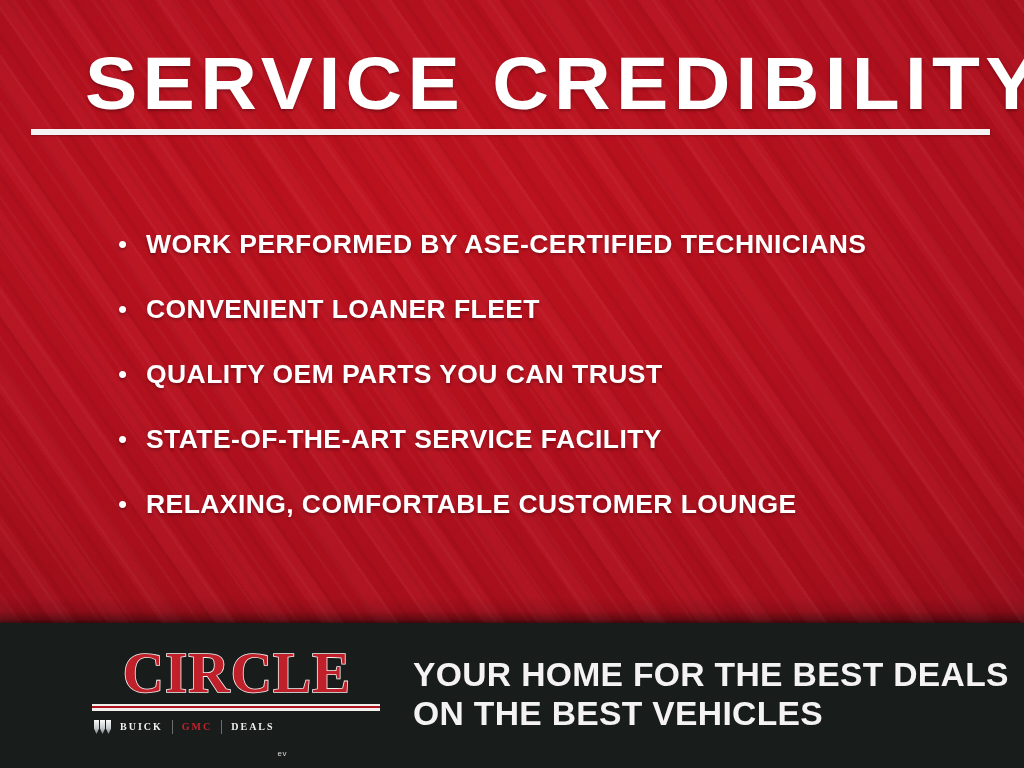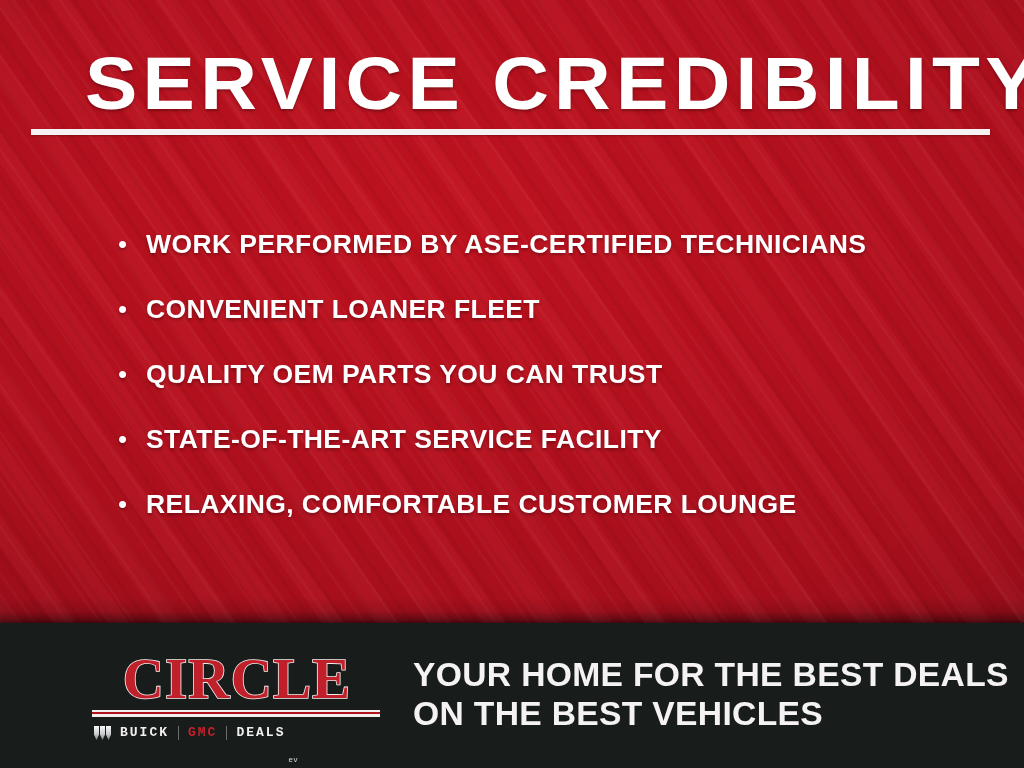--- a/index.html
+++ b/index.html
@@ -153,21 +153,21 @@
     top: 623px;
     width: 1024px;
     height: 145px;
     background: #181c1b;
   }
 
   
   .logo-block {
     position: absolute;
     left: 92px;
-    top: 28px;
+    top: 22px;
     width: 290px;
   }
   .logo-word {
     color: #c0202a;
     font-family: "Liberation Serif", serif;
     font-weight: bold;
     font-size: 56px;
     line-height: 56px;
     letter-spacing: 1px;
     text-align: center;
@@ -209,23 +209,23 @@
     margin-right: 3px;
   }
   .tri-shield i {
     display: block;
     width: 5px;
     height: 14px;
     background: linear-gradient(to bottom, #fafafa 0%, #c9cccd 55%, #7e8486 100%);
     clip-path: polygon(0 0, 100% 0, 100% 62%, 50% 100%, 0 62%);
   }
   .brand-name {
-    font-family: Liberation Mono, monospace;
-    font-weight: bold;
-    font-size: 13px;
+    font-family: Liberation Serif, serif;
+    font-weight: bold;
+    font-size: 10px;
     line-height: 14px;
     letter-spacing: 2px;
     color: #f0f0f0;
   }
   .brand-name.gmc {
     color: #c4222c;
   }
   .brand-sep {
     width: 1px;
     height: 14px;

